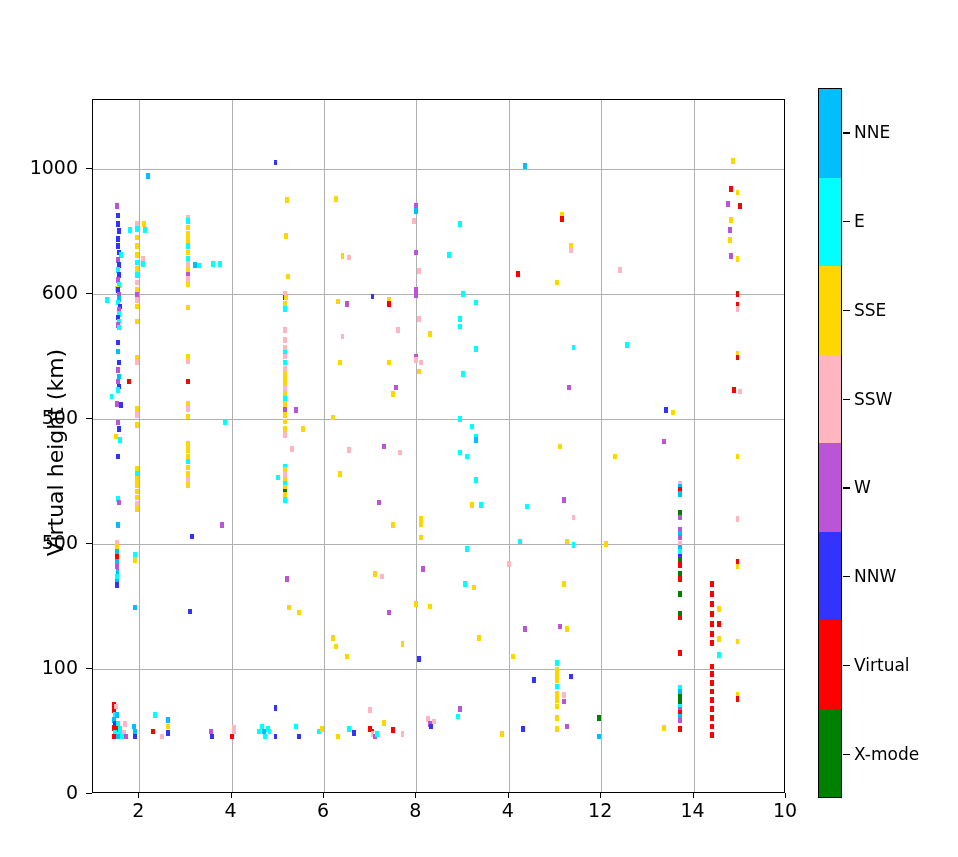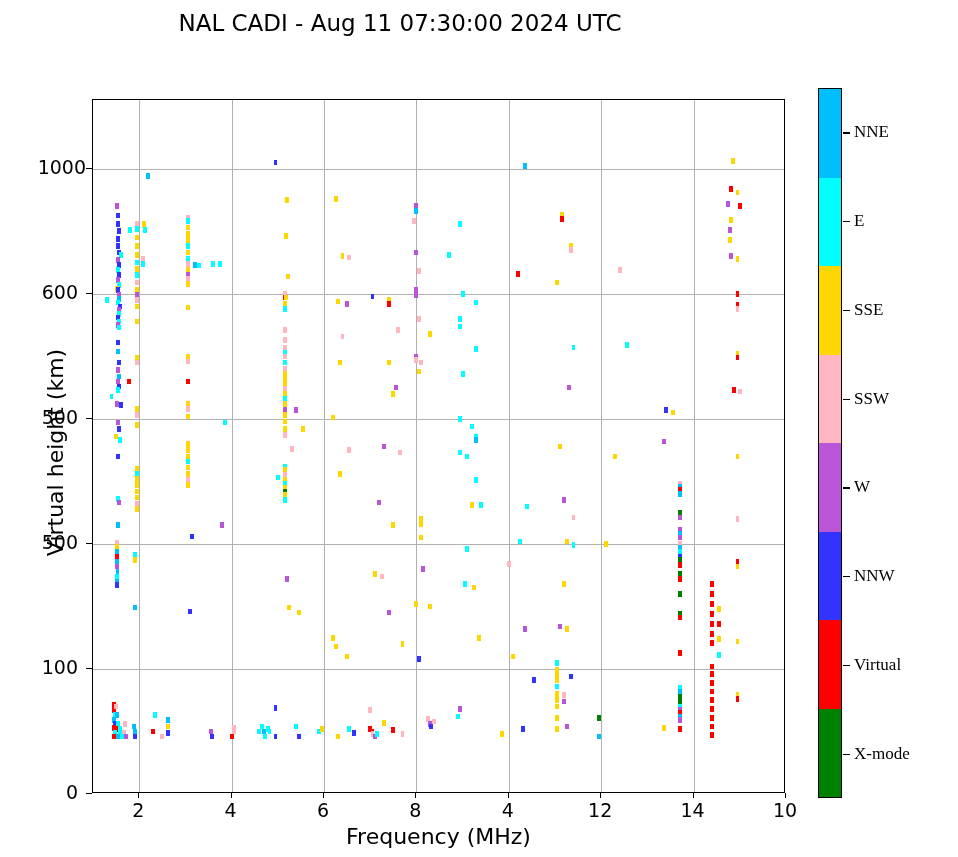--- a/index.html
+++ b/index.html
@@ -39,28 +39,27 @@
   }
 
   
   #cbar{
     position:absolute; left:818px; top:88px; width:24px; height:710px;
     border:1.3px solid #000; box-sizing:border-box; overflow:hidden;
   }
   .cseg{position:absolute;left:0;width:100%;}
   .ctick{position:absolute;left:843px;width:7px;height:1.3px;background:#000;}
   .clab{position:absolute;left:854px;font-size:17px;color:#000;white-space:nowrap;
-        transform:translateY(-50%);font-family:Liberation Serif, serif;}
+        transform:translateY(-50%);}
 </style>
 </head>
 <body>
 
 <div id="root">
 
-  <div id="title">NAL CADI - Aug 11 07:30:00 2024 UTC</div>
 
   <div id="plot">
       <div class="gridv" style="left: 46.2px;"></div>
       <div class="gridv" style="left: 138.6px;"></div>
       <div class="gridv" style="left: 231px;"></div>
       <div class="gridv" style="left: 323.4px;"></div>
       <div class="gridv" style="left: 415.8px;"></div>
       <div class="gridv" style="left: 508.2px;"></div>
       <div class="gridv" style="left: 600.6px;"></div>
       <div class="gridh" style="top: 568.955px;"></div>
@@ -520,24 +519,23 @@
       <div class="ylab" style="top: 781px; left: 16px;">0</div>
       <div class="ytick" style="top: 667.955px;"></div>
       <div class="ylab" style="top: 655.955px; left: 16px;">100</div>
       <div class="ytick" style="top: 542.91px;"></div>
       <div class="ylab" style="top: 530.91px; left: 16px;">500</div>
       <div class="ytick" style="top: 417.865px;"></div>
       <div class="ylab" style="top: 405.865px; left: 16px;">500</div>
       <div class="ytick" style="top: 292.82px;"></div>
       <div class="ylab" style="top: 280.82px; left: 16px;">600</div>
       <div class="ytick" style="top: 167.775px;"></div>
-      <div class="ylab" style="top: 155.775px; left: 24px;">1000</div>
+      <div class="ylab" style="top: 155.775px; left: 16px;">1000</div>
     </div>
 
-  <div id="xaxis-title">Frequency (MHz)</div>
   <div id="yaxis-title">Virtual height (km)</div>
 
   <div id="cbar">
       <div class="cseg" style="top: 0%; height: 12.5%; background: rgb(0, 191, 255);"></div>
       <div class="cseg" style="top: 12.5%; height: 12.5%; background: rgb(0, 255, 255);"></div>
       <div class="cseg" style="top: 25%; height: 12.5%; background: rgb(255, 215, 0);"></div>
       <div class="cseg" style="top: 37.5%; height: 12.5%; background: rgb(255, 182, 193);"></div>
       <div class="cseg" style="top: 50%; height: 12.5%; background: rgb(187, 85, 216);"></div>
       <div class="cseg" style="top: 62.5%; height: 12.5%; background: rgb(51, 51, 255);"></div>
       <div class="cseg" style="top: 75%; height: 12.5%; background: rgb(255, 0, 0);"></div>

